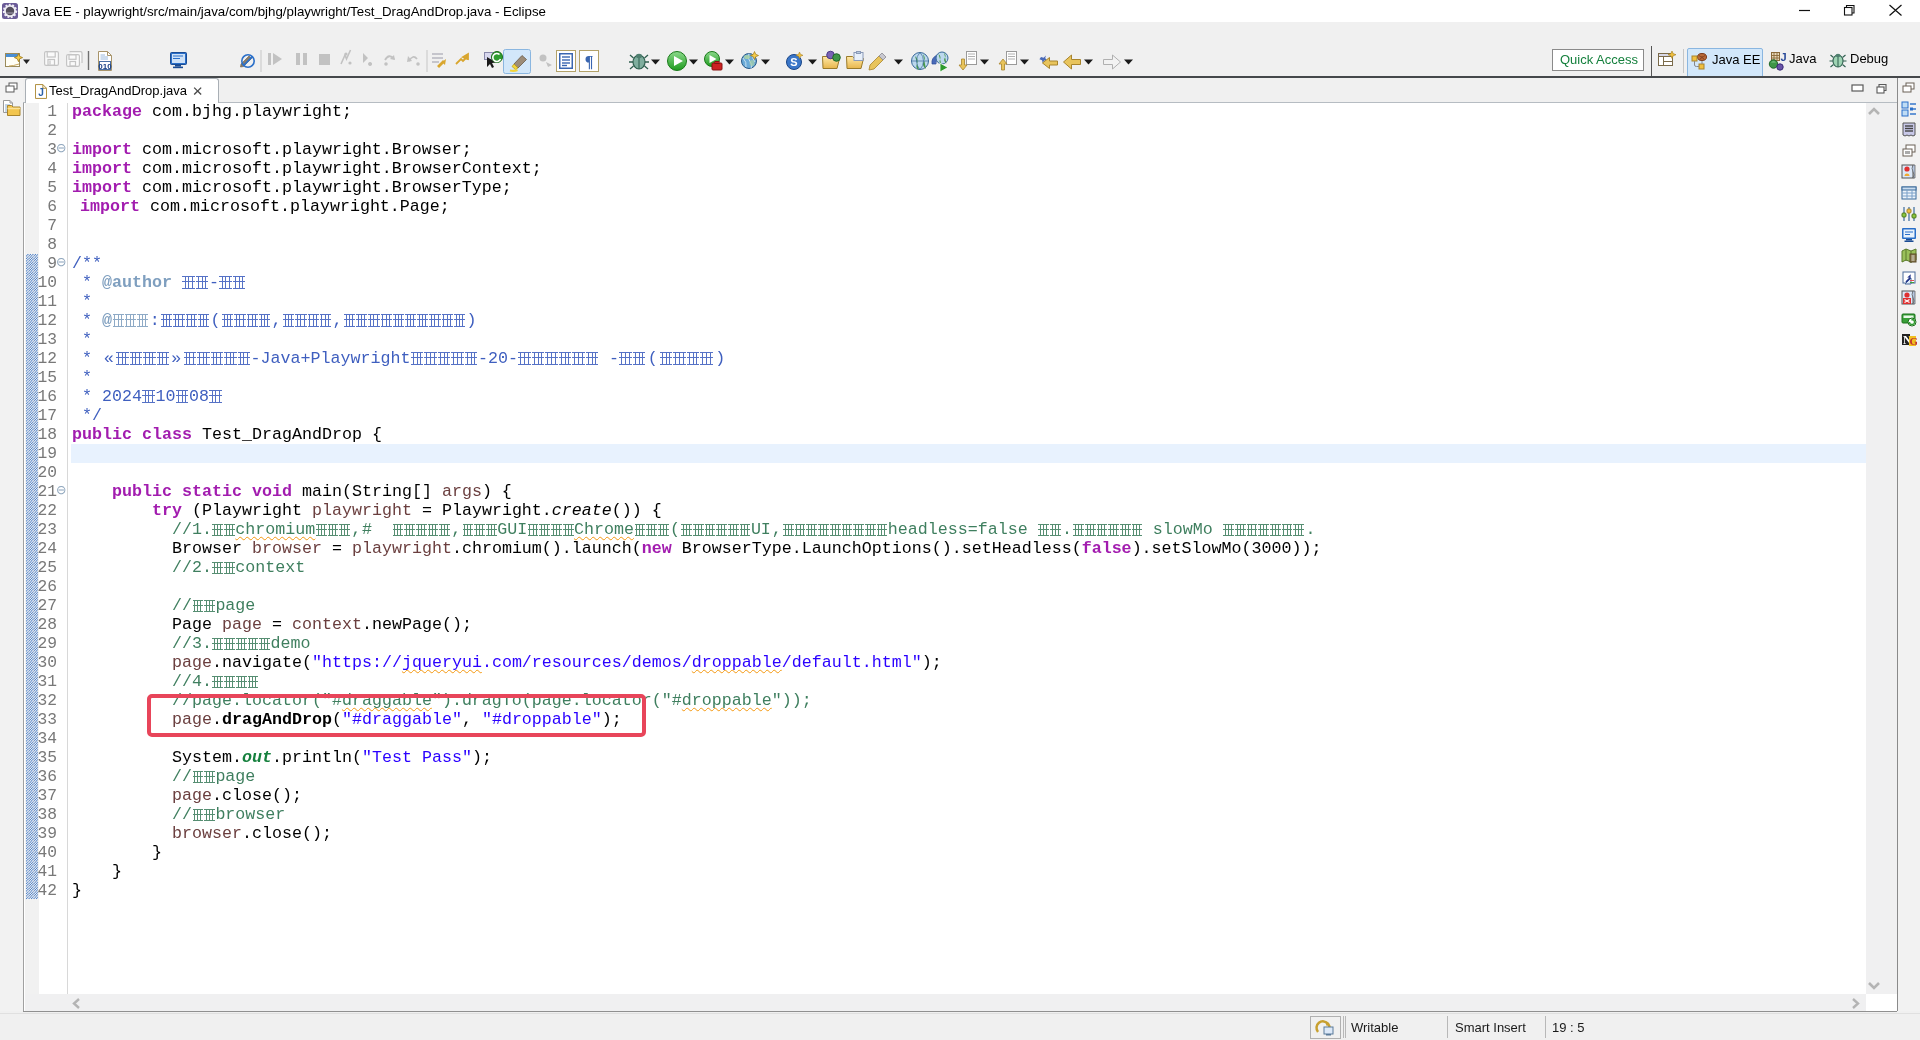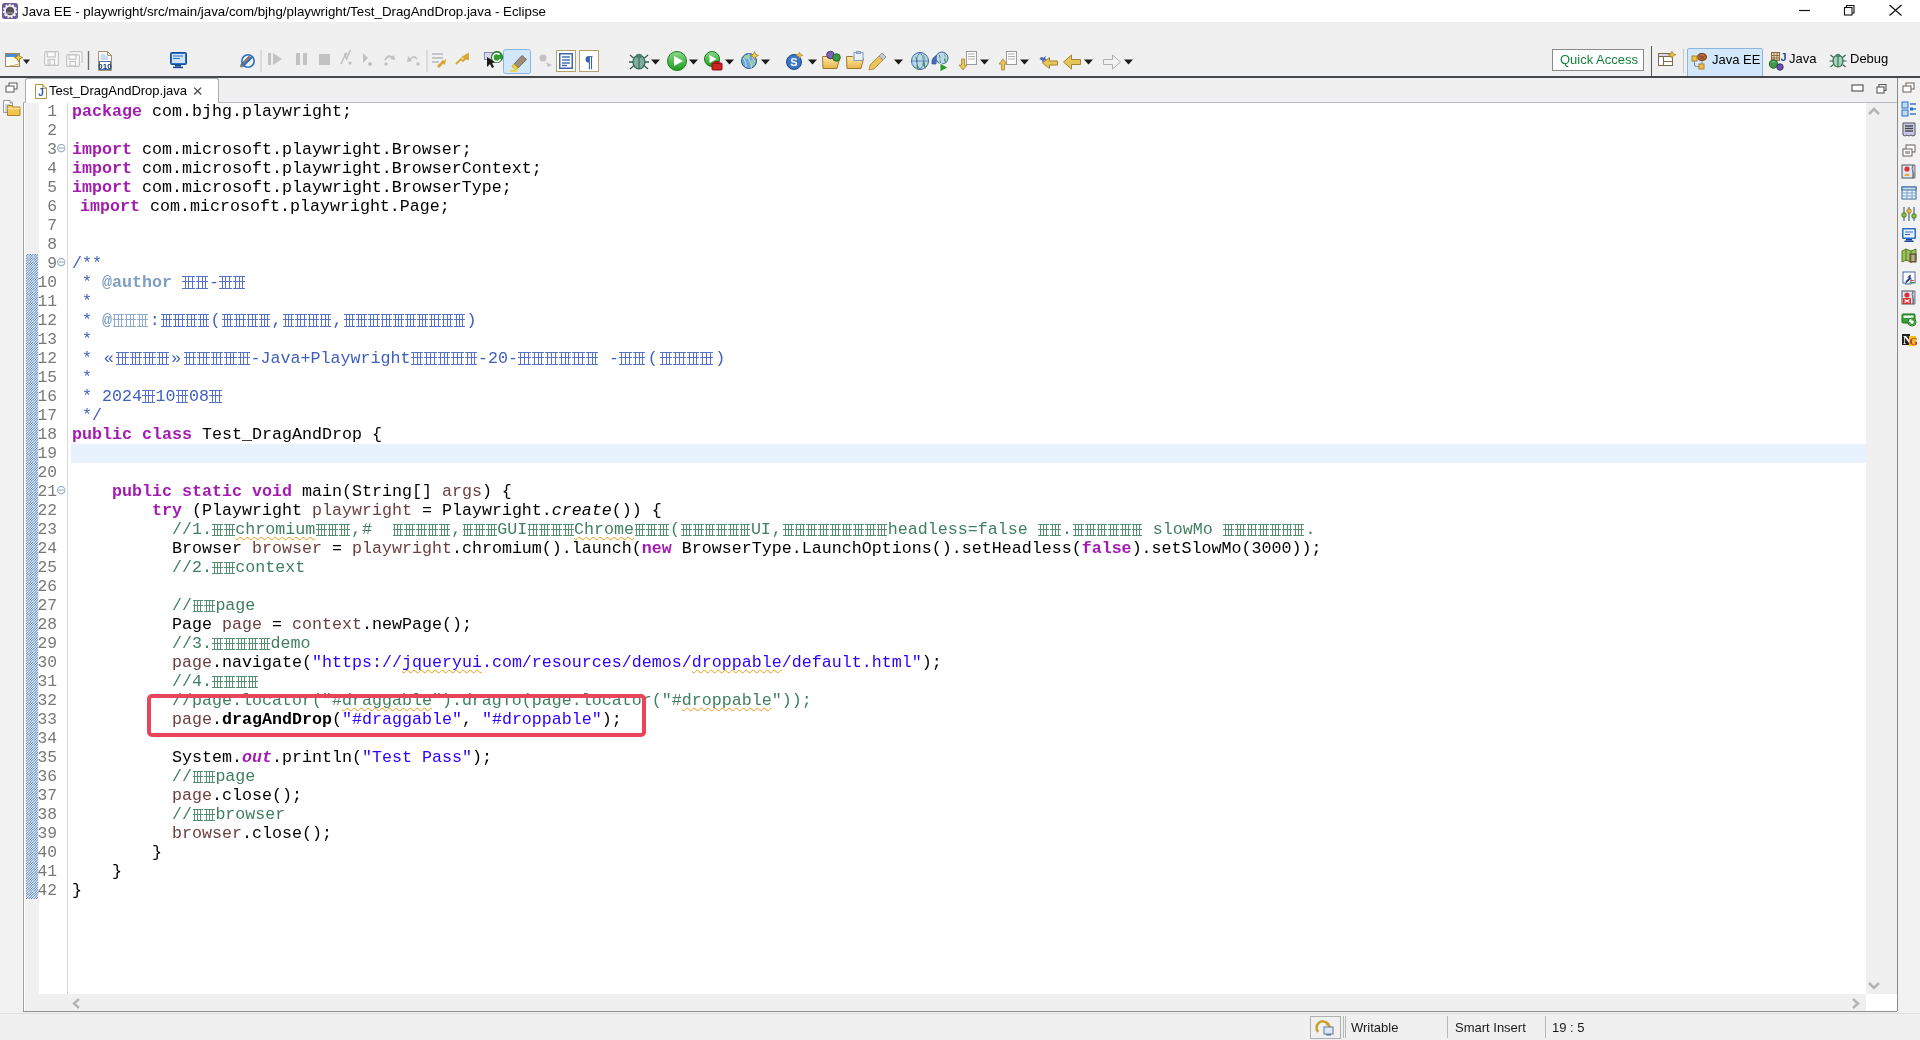--- a/index.html
+++ b/index.html
@@ -37,21 +37,21 @@
 #gutline{position:absolute;left:43px;top:0;width:1px;height:891px;background:#d8d8d8}
 #vsb{position:absolute;left:1842px;top:0;width:31px;height:891px;background:#f0f0f1}
 #hsb{position:absolute;left:1px;top:891px;width:1841px;height:17px;background:#f0f0f1}
 
 .k{color:#a21caf;font-weight:bold}
 .c{color:#3f7f5f}
 .j{color:#3f5fbf}
 .jt{color:#7f9fbf}
 .s{color:#2a00ff}
 .v{color:#6a3e3e}
-.st{color:#a21caf;font-weight:bold;font-style:italic}
+.st{color:#15803d;font-weight:bold;font-style:italic}
 .bb{font-weight:bold;color:#000}
 i{font-style:italic}
 .w{text-decoration:underline wavy #f49810 1px;text-underline-offset:1.5px;text-decoration-skip-ink:none}
 
 .g{display:inline-block;position:relative;vertical-align:-2px;opacity:.88}
 .j .g,.jt .g{width:12.5px;height:13px;margin:0 0.5px}
 .cl.w12 .g{width:11.2px}
 .cl.w12 .fp{width:12.2px}
 .c .g{width:10.7px;height:12px;margin:0 0.5px}
 .g{background:

